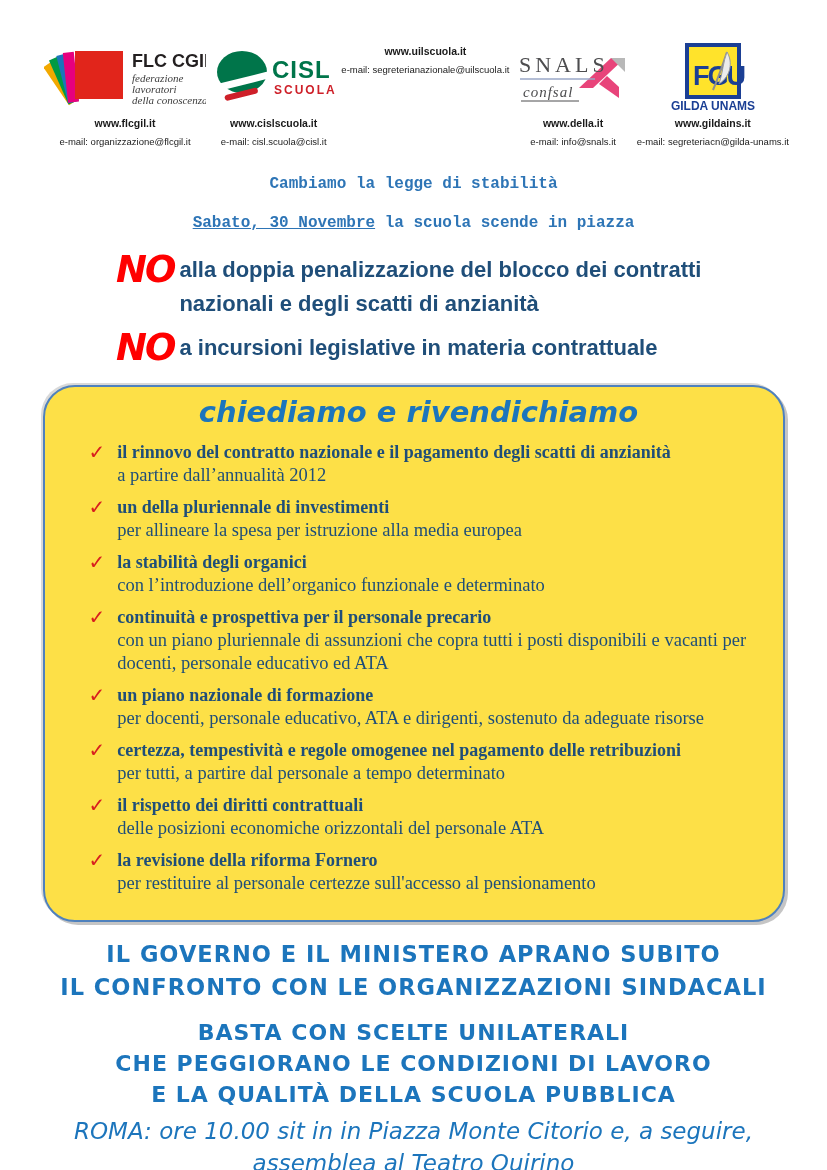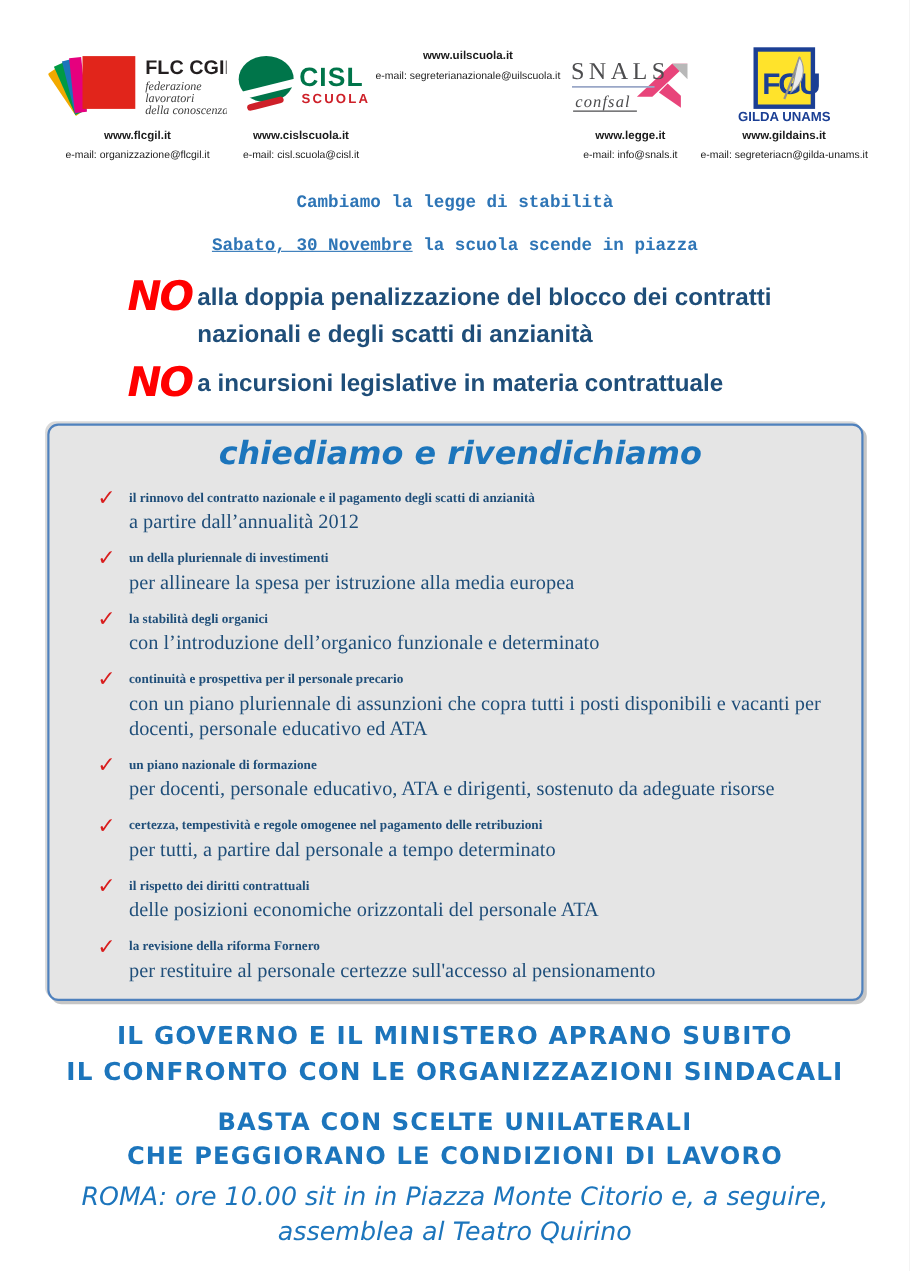--- a/index.html
+++ b/index.html
@@ -29,35 +29,35 @@
   .claim .no {
     font-family:"DejaVu Sans", sans-serif; font-style:italic; font-weight:bold;
     color:#ff0000; font-size:37px; line-height:33px; letter-spacing:-2px; margin-right:5px; flex:0 0 auto;
   }
   .claim .ctext {
     font-weight:bold; color:#1f4e79; font-size:22px; line-height:34px; max-width:600px;
   }
 
   
   .box {
-    width:742px; margin:20px auto 0; border:2px solid #4f81bd; border-radius:10px;
+    width:742px; margin:20px auto 0; border:2px solid #4f81bd; border-radius:32px;
     box-shadow:3px 3px 0 rgba(150,150,150,0.55), -2px -2px 0 rgba(170,170,170,0.45);
-    padding:6px 34px 4px 44px; background:#e5e5e5;
+    padding:6px 34px 16px 44px; background:#fde047;
   }
   .box-title {
     text-align:center; font-family:"DejaVu Sans", sans-serif; font-style:italic; font-weight:bold;
     color:#1c75bc; font-size:29px; margin:2px 0 12px;
   }
   .item { display:flex; margin-bottom:9px; font-family:"Liberation Serif", serif; color:#1f4e79; }
   .item .check {
     color:#d81e1e; font-weight:bold; font-size:20px; line-height:23px; margin-right:12px;
     font-family:"DejaVu Sans", sans-serif; flex:0 0 auto;
   }
   .item-text { font-size:18.5px; line-height:23px; max-width:648px; }
-  .item-text .bold-line { font-weight:bold; font-size:12px; }
+  .item-text .bold-line { font-weight:bold; font-size:18px; }
 
   
   .appeal, .basta {
     text-align:center; font-family:"DejaVu Sans", sans-serif; font-weight:bold;
     color:#1c75bc; letter-spacing:1px;
   }
   .appeal { margin-top:16px; font-size:22.5px; line-height:33px; }
   .basta  { margin-top:13px; font-size:22px; line-height:31px; }
   .roma {
     text-align:center; margin:5px auto 0; font-family:"DejaVu Sans", sans-serif; font-style:italic;
@@ -125,21 +125,21 @@
         <svg width="116" height="64" viewBox="0 0 116 64">
           <polygon points="64,42 96,12 110,12 78,42" fill="#e8447a"></polygon>
           <polygon points="96,12 110,12 110,26 103,19" fill="#b8b8b8"></polygon>
           <polygon points="92,30 104,41 104,52 84,38" fill="#e8447a"></polygon>
           <text x="4" y="26" font-family="Liberation Serif, serif" font-size="22" letter-spacing="4" fill="#4d4d4f">SNALS</text>
           <line x1="5" y1="33" x2="80" y2="33" stroke="#9aa7c7" stroke-width="1.5"></line>
           <text x="8" y="51" font-family="Liberation Serif, serif" font-style="italic" font-size="15" letter-spacing="1" fill="#4d4d4f">confsal</text>
           <line x1="6" y1="55" x2="64" y2="55" stroke="#4d4d4f" stroke-width="1"></line>
         </svg>
       </div>
-      <div class="site">www.legge.it</div>
+      <div class="site">www.della.it</div>
       <div class="email">e-mail: info@snals.it</div>
     </div>
 
     <div class="union-col">
       <div class="logo-wrap">
         <svg width="128" height="72" viewBox="0 0 128 72">
           <rect x="38" y="3" width="52" height="52" fill="#ffe32b" stroke="#1b3f94" stroke-width="4"></rect>
           <text x="44" y="43" font-family="Liberation Sans, sans-serif" font-size="27" font-weight="bold" letter-spacing="-2" fill="#1b3f94">FGU</text>
           <path d="M78,10 C74,22 70,34 64,48" fill="none" stroke="#8f8f8f" stroke-width="2"></path>
           <path d="M78,10 C84,20 82,34 70,42 C74,30 74,20 78,10 Z" fill="#ececec" stroke="#9a9a9a" stroke-width="1"></path>
@@ -236,17 +236,18 @@
   </div>
 
   <div class="appeal">
     <div>IL GOVERNO E IL MINISTERO APRANO SUBITO</div>
     <div>IL CONFRONTO CON LE ORGANIZZAZIONI SINDACALI</div>
   </div>
 
   <div class="basta">
     <div>BASTA CON SCELTE UNILATERALI</div>
     <div>CHE PEGGIORANO LE CONDIZIONI DI LAVORO</div>
+    <div>E LA QUALITÀ DELLA SCUOLA PUBBLICA</div>
   </div>
 
   <div class="roma">ROMA: ore 10.00 sit in in Piazza Monte Citorio e, a seguire, assemblea al Teatro Quirino</div>
 
 </div>
 
 </body></html>

